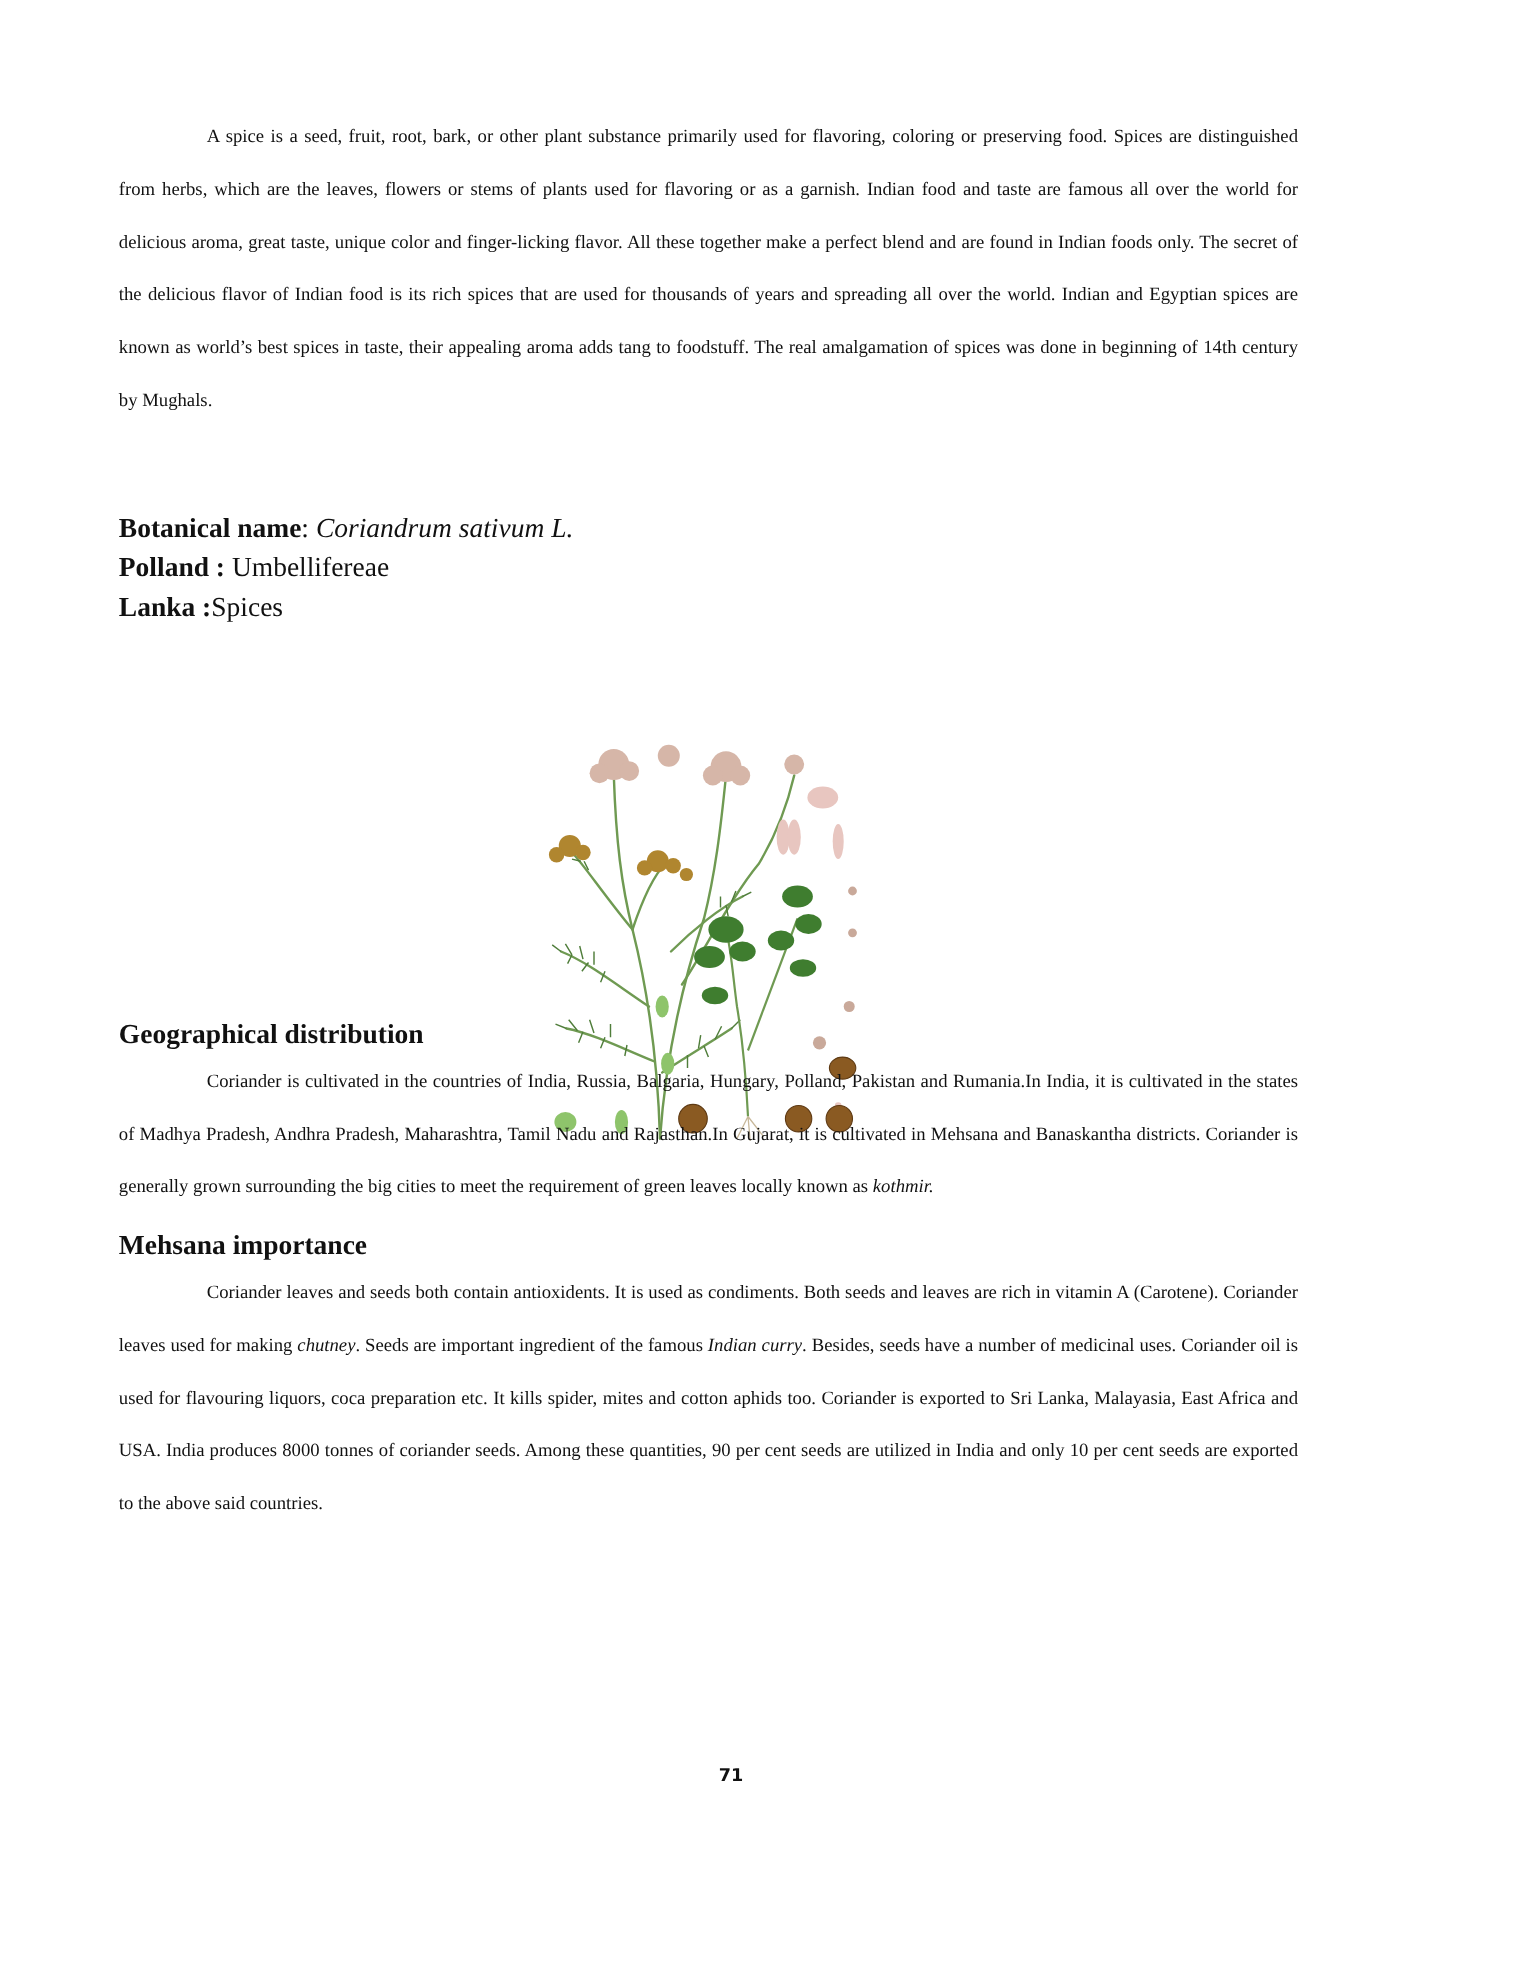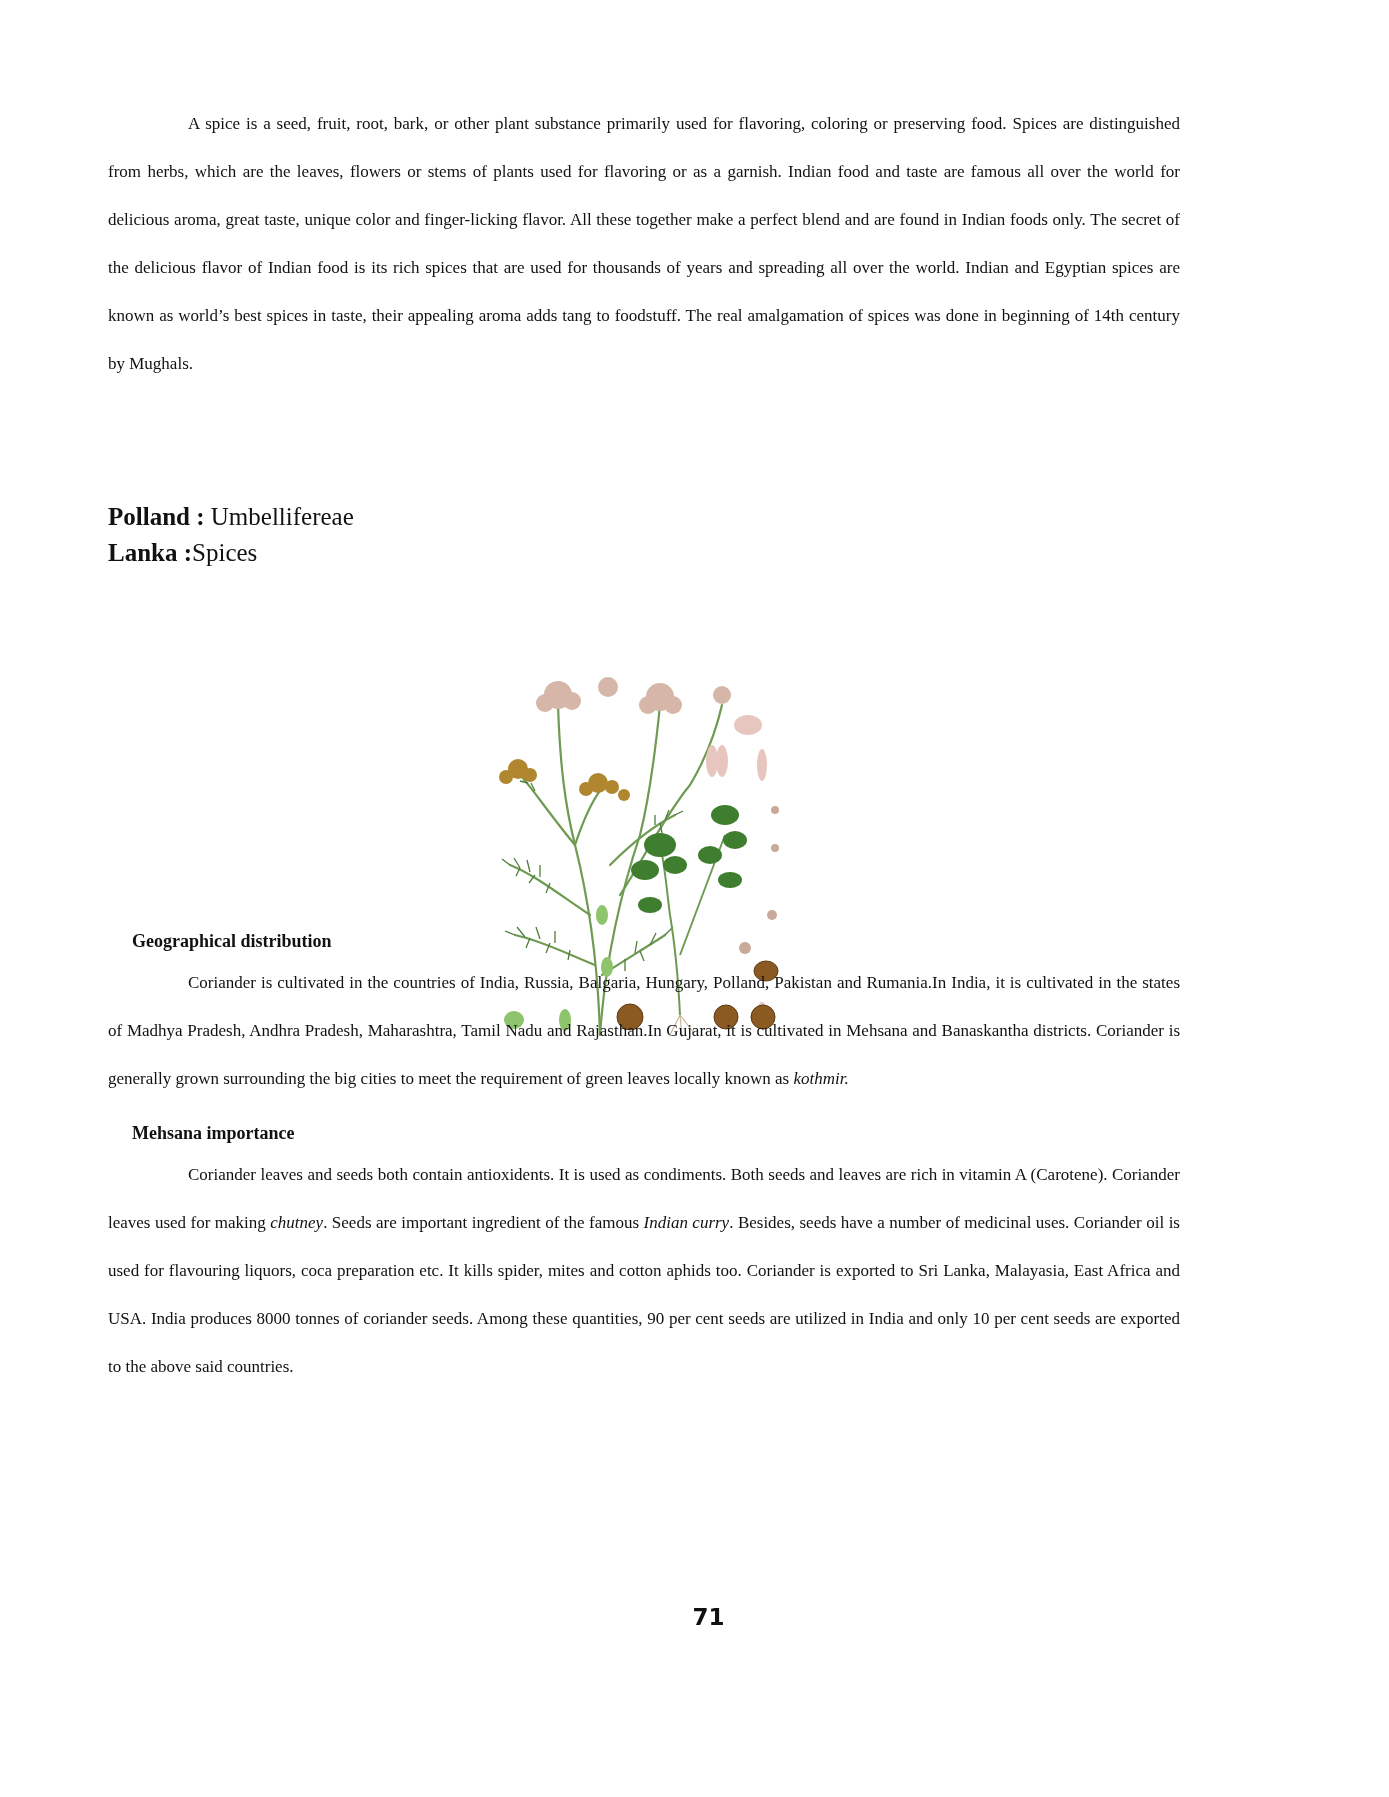--- a/index.html
+++ b/index.html
@@ -8,36 +8,39 @@
   .page { position:absolute; left:0; top:0; width:1389px; height:1797px; }
   .title { position:absolute; left:0; width:1389px; top:54px; text-align:center;
            font-weight:bold; font-size:34px; line-height:40px; }
   .para { position:absolute; left:108px; width:1072px; font-size:17px; line-height:48px;
           text-align:justify; text-align-last:left; }
   .indent { text-indent:80px; }
   .heading-center { position:absolute; left:0; width:1389px; text-align:center;
            font-weight:bold; font-size:25px; line-height:36px; }
   .field { position:absolute; left:108px; font-size:25px; line-height:36px; white-space:nowrap; }
   .field b { font-weight:bold; }
-  .subhead { position:absolute; left:108px; font-weight:bold; font-size:18px; line-height:36px;margin-left:24px; }
+  .subhead { position:absolute; left:108px; font-weight:bold; font-size:25px; line-height:36px; }
   .ital { font-style:italic; }
   .ul { }
   .figure { position:absolute; left:490px; top:665px; width:300px; height:375px; }
   .pagenum { position:absolute; left:0; width:1329px; top:1604px; text-align:center;
-             font-family:"DejaVu Sans", sans-serif; font-weight:bold; font-size:23px;padding-left:44px; }
+             font-family:"DejaVu Sans", sans-serif; font-weight:bold; font-size:16px; }
 </style>
 </head>
 <body>
 
 <div class="page">
 
 
   <p class="para indent" style="top:100px;margin:0;">A spice is a seed, fruit, root, bark, or other plant substance primarily used for flavoring, coloring or preserving food. Spices are distinguished from herbs, which are the leaves, flowers or stems of plants used for flavoring or as a garnish. Indian food and taste are famous all over the world for delicious aroma, great taste, unique color and finger-licking flavor. All these together make a perfect blend and are found in Indian foods only. The secret of the delicious flavor of Indian food is its rich spices that are used for thousands of years and spreading all over the world. Indian and Egyptian spices are known as world’s best spices in taste, their appealing aroma adds tang to foodstuff. The real amalgamation of spices was done in beginning of 14th century by Mughals.</p>
 
 
+  <div class="field" style="top:463px;">
+    <b>Botanical name</b><span>: </span><span class="ital">Coriandrum sativum L.</span>
+  </div>
   <div class="field" style="top:499px;">
     <b>Polland :</b><span> Umbellifereae</span>
   </div>
   <div class="field" style="top:535px;">
     <b>Lanka :</b><span>Spices</span>
   </div>
 
   <div class="figure" title="Botanical illustration of coriander plant">
     <svg width="300" height="375" viewBox="0 0 300 375">
 

